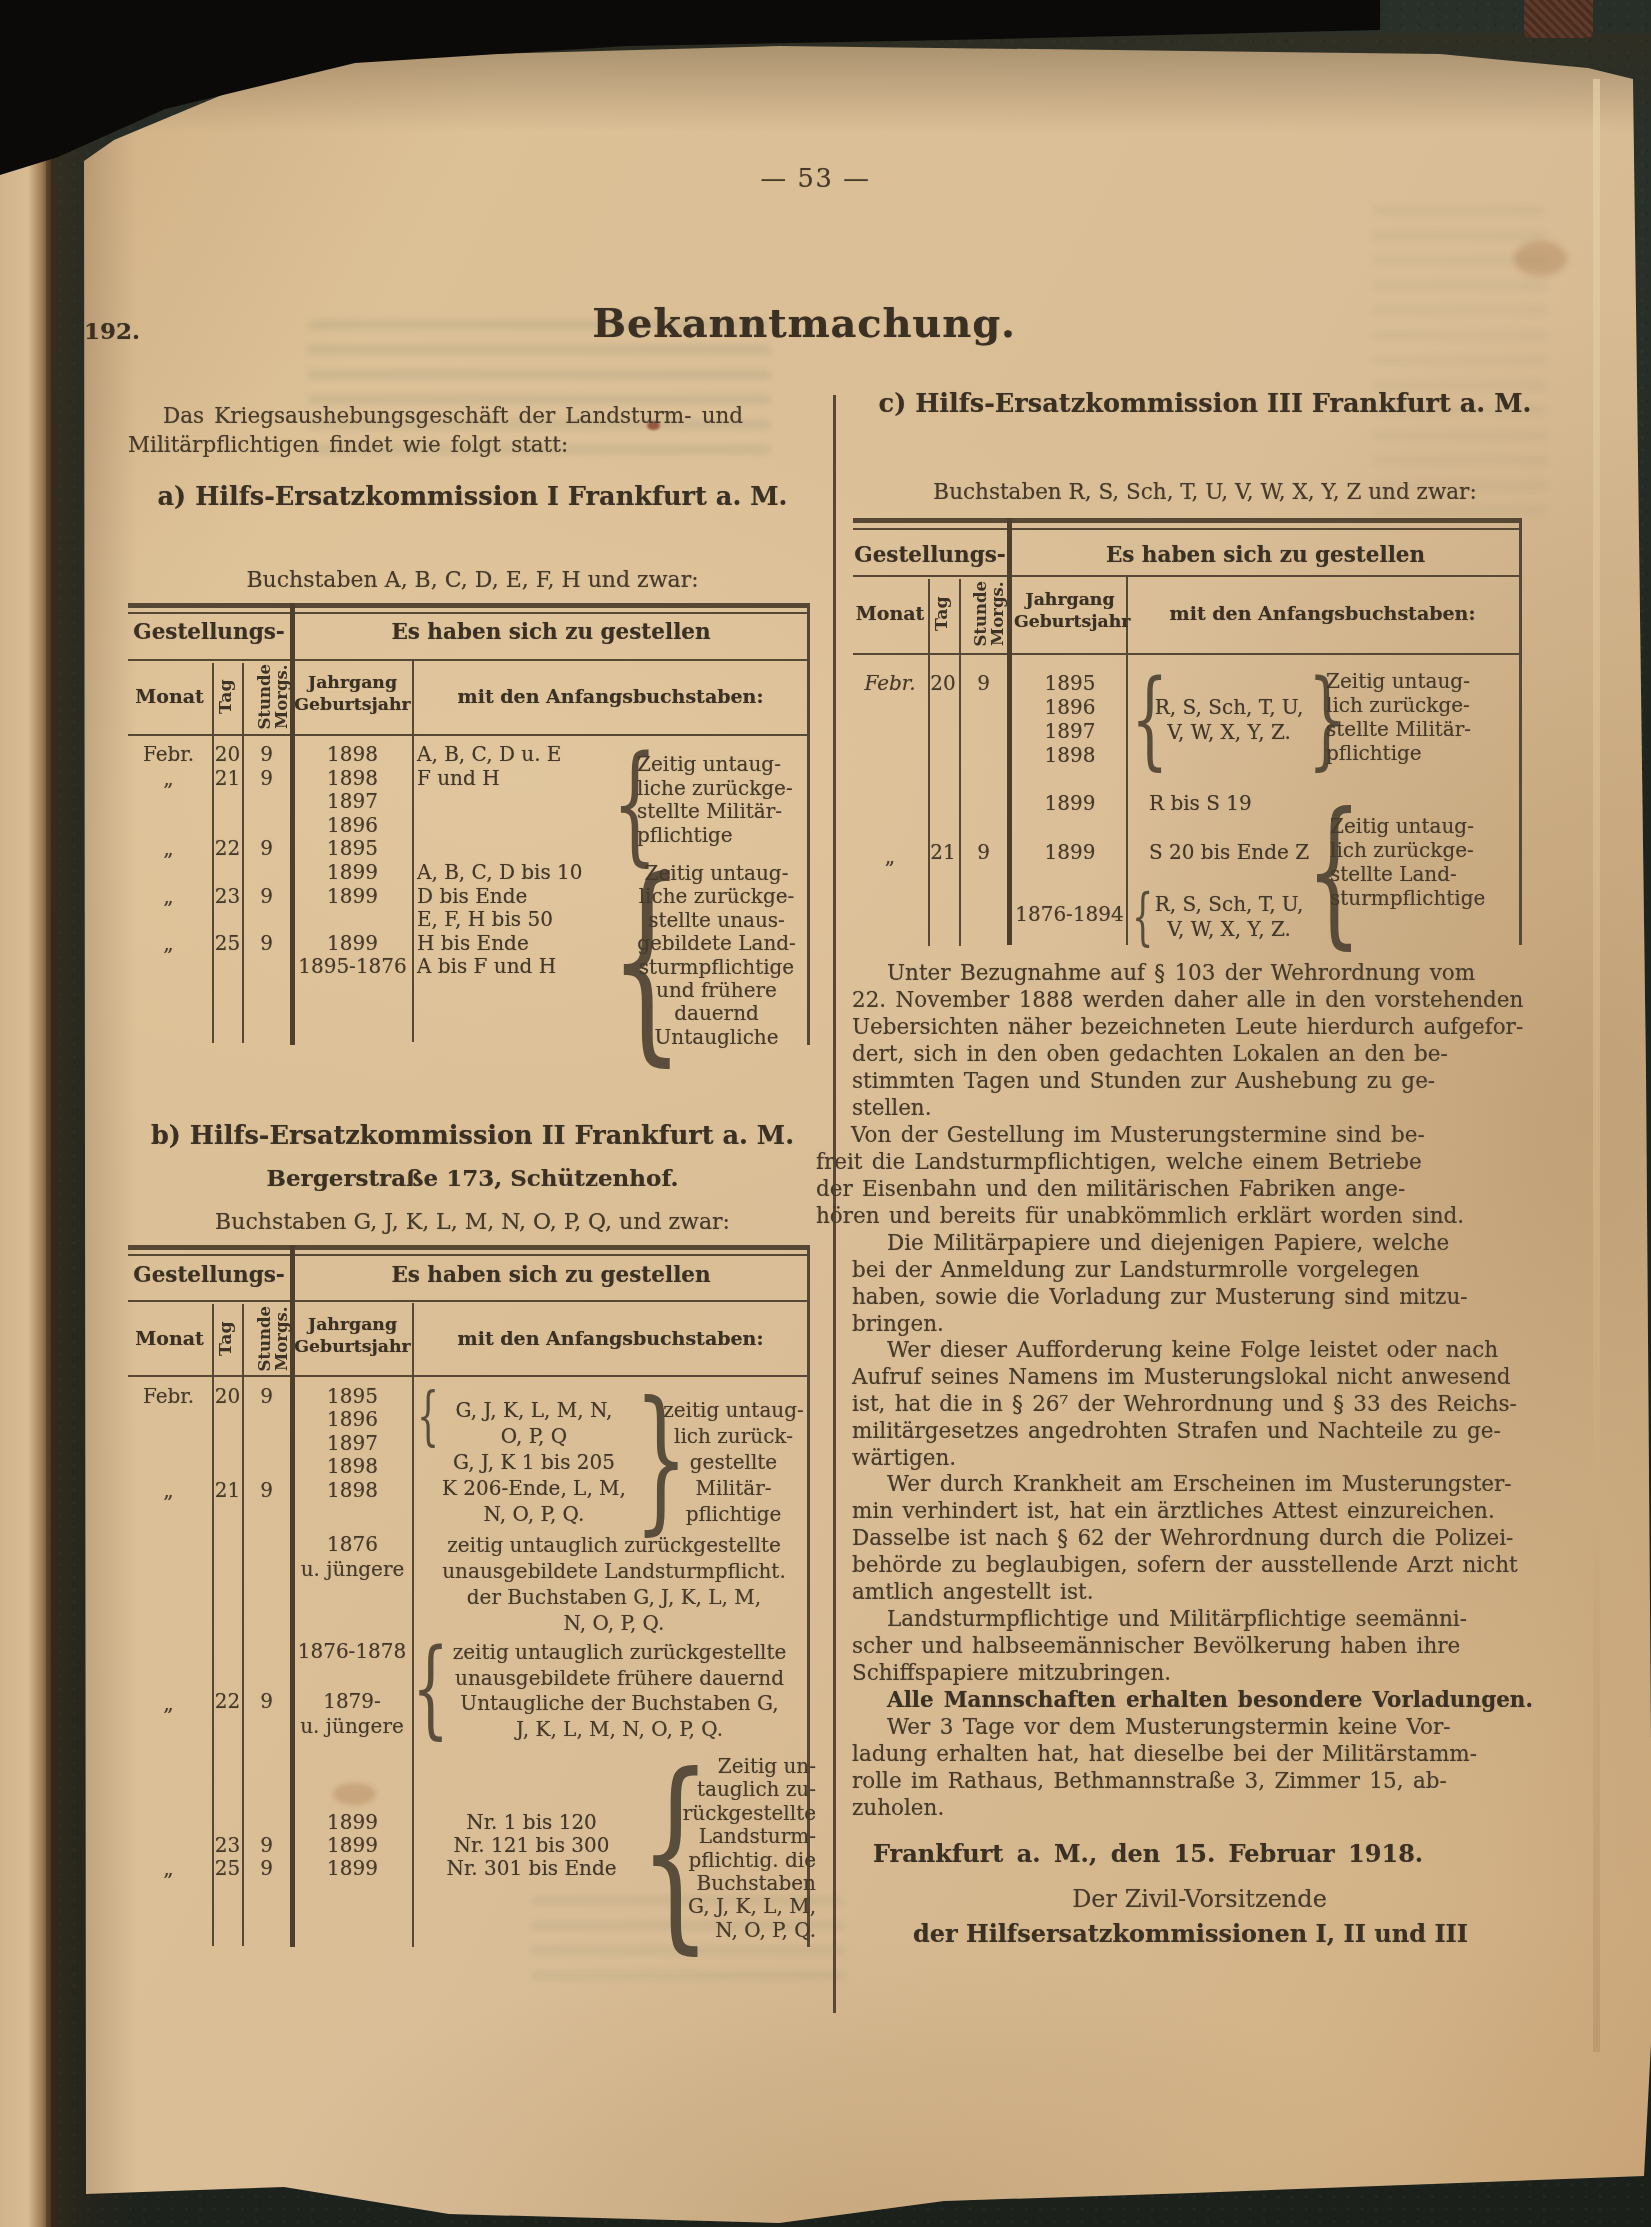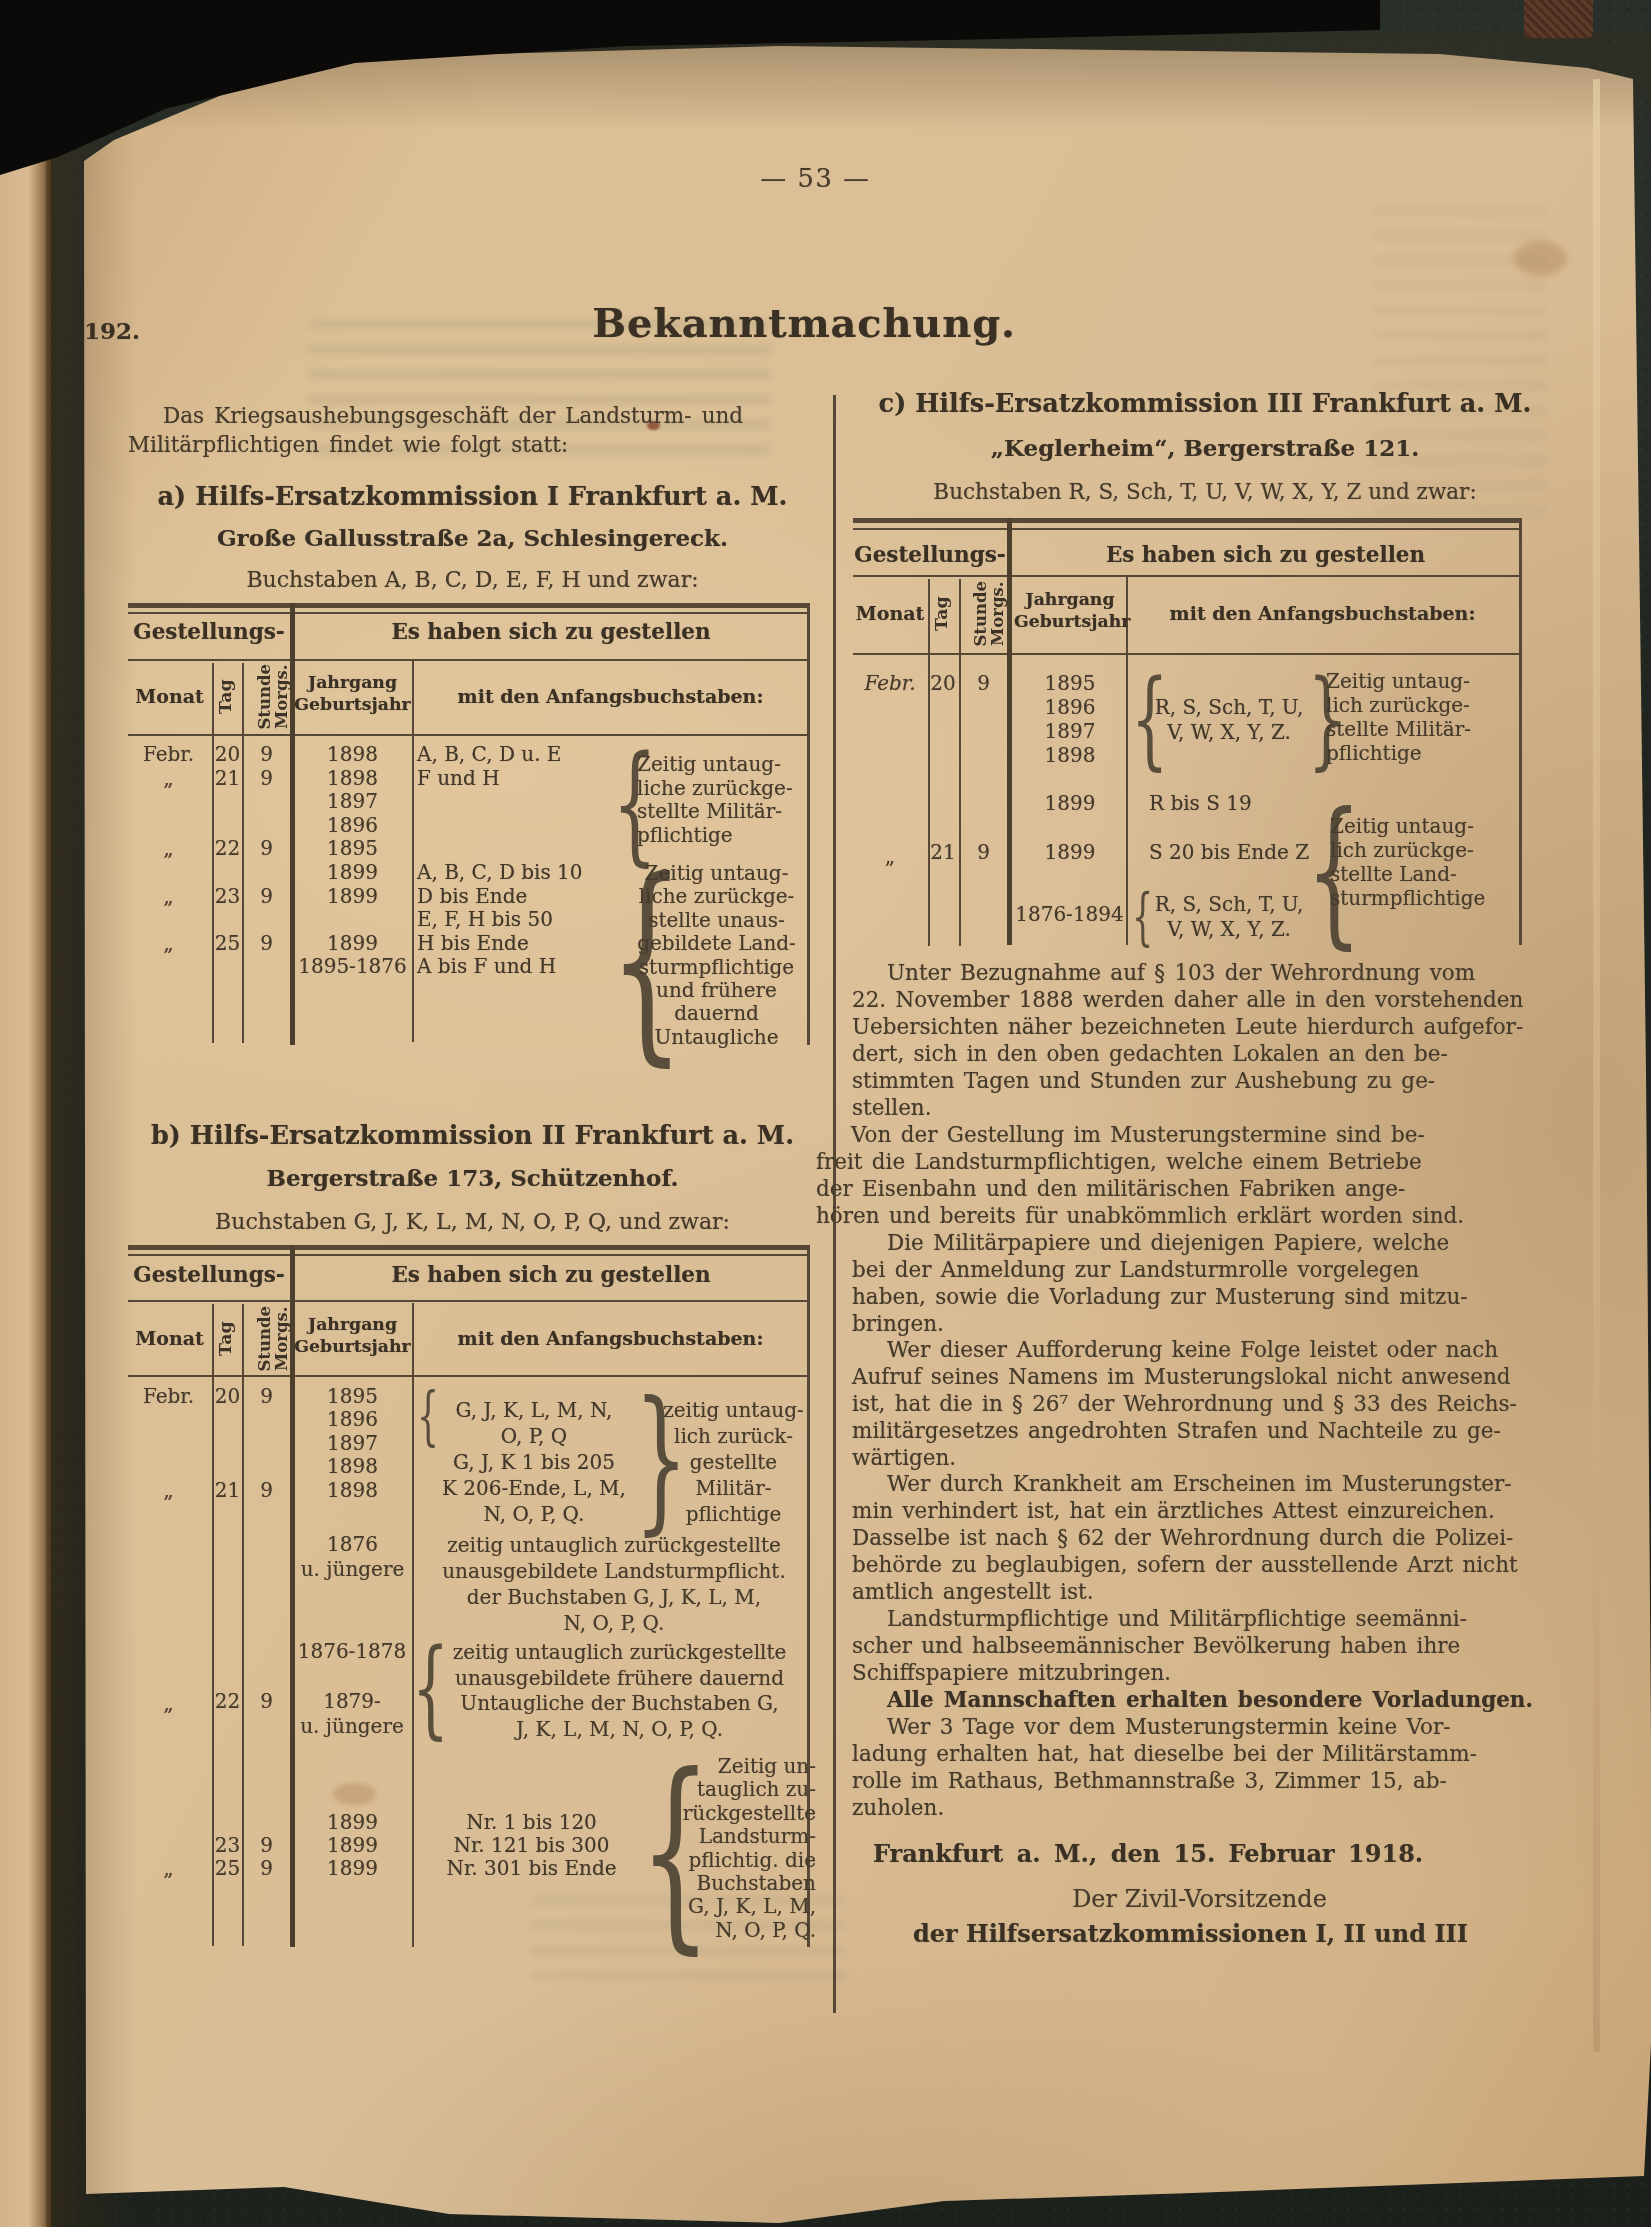--- a/index.html
+++ b/index.html
@@ -68,21 +68,20 @@
     <div class="t c" style="left:660px;top:163px;width:239px;font-size:25.6px;letter-spacing:1.7px;">—  53  —</div>
     <div class="t b" style="left:48px;top:317px;font-size:23px;">192.</div>
     <div class="t c b" style="left:479px;top:299px;width:578px;font-size:40px;letter-spacing:0.8px;">Bekanntmachung.</div>
 
     <div class="vr" style="left:797px;top:395px;height:1618px;width:2.5px;"></div>
 
     <div class="t" style="left:92px;top:401px;width:694px;font-size:21.5px;line-height:29px;text-indent:35px;word-spacing:3.3px;">Das Kriegsaushebungsgeschäft der Landsturm- und
 Militärpflichtigen findet wie folgt statt:</div>
 
     <div class="t c b" style="left:83px;top:481px;width:707px;font-size:25.6px;">a) Hilfs-Ersatzkommission I Frankfurt a. M.</div>
-    <div class="t c b" style="left:83px;top:524px;width:707px;font-size:23px;">Große Gallusstraße 2a, Schlesingereck.</div>
     <div class="t c" style="left:83px;top:567px;width:707px;font-size:22px;">Buchstaben A, B, C, D, E, F, H und zwar:</div>
 
     <div class="hr" style="left:92px;top:603px;width:682px;height:5px;"></div>
     <div class="hr" style="left:92px;top:612px;width:682px;height:1.7px;"></div>
     <div class="hr" style="left:92px;top:659px;width:682px;height:1.7px;"></div>
     <div class="hr" style="left:92px;top:734px;width:682px;height:1.7px;"></div>
     <div class="vr" style="left:176px;top:663px;height:380px;"></div>
     <div class="vr" style="left:206px;top:663px;height:380px;"></div>
     <div class="vr thick" style="left:254px;top:603px;height:442px;"></div>
     <div class="vr" style="left:376px;top:661px;height:381px;"></div>
@@ -256,21 +255,20 @@
     <div class="t c" style="left:626px;top:1755px;width:154px;font-size:20px;line-height:23.4px;text-align:right;">Zeitig un-
 tauglich zu-
 rückgestellte
 Landsturm-
 pflichtig. die
 Buchstaben
 G, J, K, L, M,
 N, O, P, Q.</div>
 
     <div class="t c b" style="left:813px;top:388px;width:712px;font-size:25.6px;">c) Hilfs-Ersatzkommission III Frankfurt a. M.</div>
-    <div class="t c b" style="left:813px;top:434px;width:712px;font-size:23px;">„Keglerheim“, Bergerstraße 121.</div>
     <div class="t c" style="left:813px;top:479px;width:712px;font-size:21.5px;">Buchstaben R, S, Sch, T, U, V, W, X, Y, Z und zwar:</div>
 
     <div class="hr" style="left:817px;top:518px;width:669px;height:5px;"></div>
     <div class="hr" style="left:817px;top:528px;width:669px;height:1.7px;"></div>
     <div class="hr" style="left:817px;top:575px;width:669px;height:1.7px;"></div>
     <div class="hr" style="left:817px;top:653px;width:669px;height:1.7px;"></div>
     <div class="vr" style="left:892px;top:579px;height:367px;"></div>
     <div class="vr" style="left:923px;top:579px;height:367px;"></div>
     <div class="vr thick" style="left:971px;top:518px;height:427px;"></div>
     <div class="vr" style="left:1090px;top:577px;height:368px;"></div>

